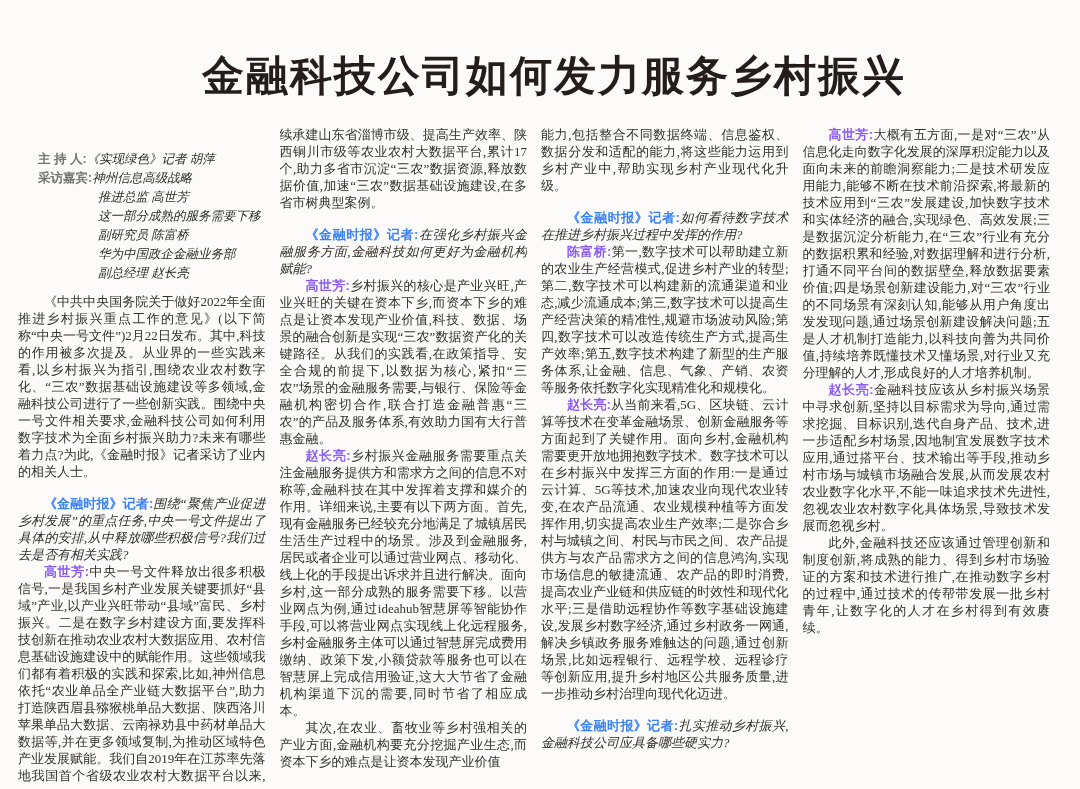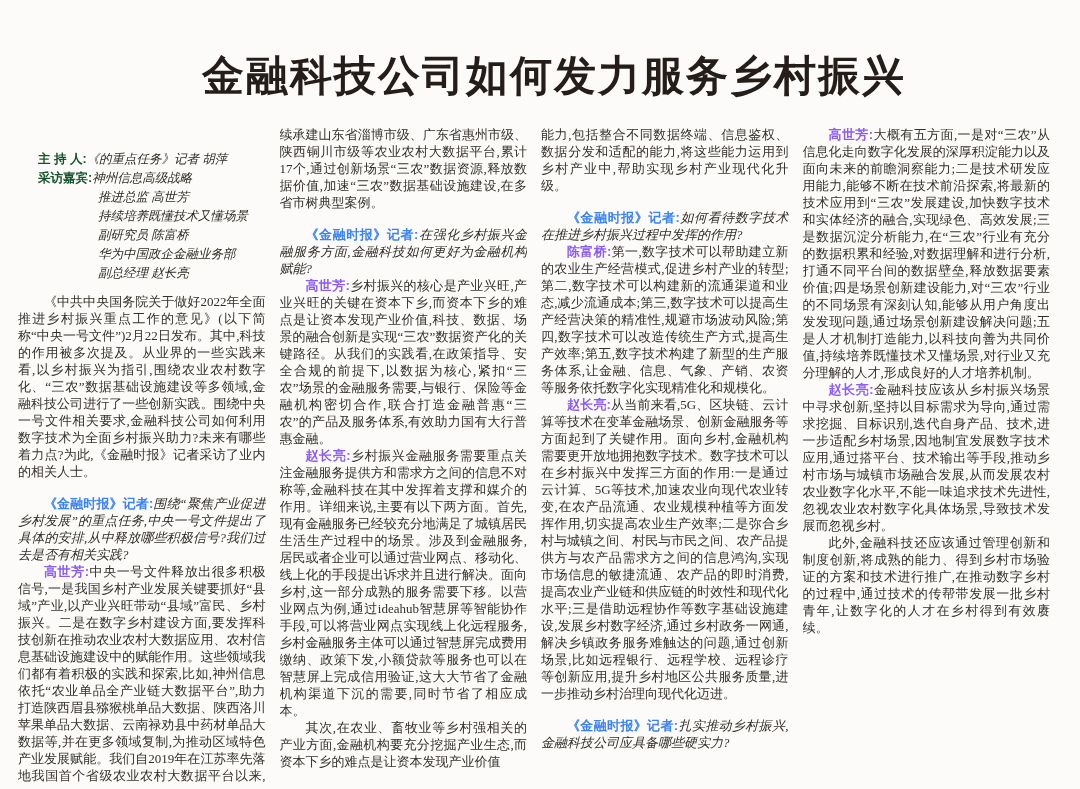--- a/index.html
+++ b/index.html
@@ -40,53 +40,53 @@
     font-family:"Liberation Sans",sans-serif;color:#8b5cf6;
   }
   .byline{
     margin:24px 0 10px 0;
     font-size:12.5px;line-height:19px;color:#2e2a25;
   }
   .byline .row{padding-left:20px;}
   .byline .row.cont-row{padding-left:80px;}
   .blabel{
     font-weight:bold;font-style:normal;
-    font-family:"Liberation Sans",sans-serif;color:#14532d;
+    font-family:"Liberation Sans",sans-serif;color:#737373;
   }
   .bval{font-style:italic;}
 </style>
 </head>
 <body>
 
 <div class="page">
   <h1 class="headline">金融科技公司如何发力服务乡村振兴</h1>
 
   <div class="columns">
 
     <div class="col">
       <div class="byline">
         <div class="row">
-          <span class="blabel">主 持 人:</span><span class="bval">《的重点任务》记者 胡萍</span>
+          <span class="blabel">主 持 人:</span><span class="bval">《实现绿色》记者 胡萍</span>
         </div>
         <div class="row">
           <span class="blabel">采访嘉宾:</span><span class="bval">神州信息高级战略</span>
         </div>
         <div class="row cont-row"><span class="bval">推进总监 高世芳</span></div>
-        <div class="row cont-row"><span class="bval">持续培养既懂技术又懂场景</span></div>
+        <div class="row cont-row"><span class="bval">这一部分成熟的服务需要下移</span></div>
         <div class="row cont-row"><span class="bval">副研究员 陈富桥</span></div>
         <div class="row cont-row"><span class="bval">华为中国政企金融业务部</span></div>
         <div class="row cont-row"><span class="bval">副总经理 赵长亮</span></div>
       </div>
     <p class="blk intro">《中共中央国务院关于做好2022年全面推进乡村振兴重点工作的意见》(以下简称“中央一号文件”)2月22日发布。其中,科技的作用被多次提及。从业界的一些实践来看,以乡村振兴为指引,围绕农业农村数字化、“三农”数据基础设施建设等多领域,金融科技公司进行了一些创新实践。围绕中央一号文件相关要求,金融科技公司如何利用数字技术为全面乡村振兴助力?未来有哪些着力点?为此,《金融时报》记者采访了业内的相关人士。</p>
         <p class="blk question"><span class="qprefix">《金融时报》记者:</span>围绕“聚焦产业促进乡村发展”的重点任务,中央一号文件提出了具体的安排,从中释放哪些积极信号?我们过去是否有相关实践?</p>
         <p class="blk answer"><span class="speaker">高世芳:</span>中央一号文件释放出很多积极信号,一是我国乡村产业发展关键要抓好“县域”产业,以产业兴旺带动“县域”富民、乡村振兴。二是在数字乡村建设方面,要发挥科技创新在推动农业农村大数据应用、农村信息基础设施建设中的赋能作用。这些领域我们都有着积极的实践和探索,比如,神州信息依托“农业单品全产业链大数据平台”,助力打造陕西眉县猕猴桃单品大数据、陕西洛川苹果单品大数据、云南禄劝县中药材单品大数据等,并在更多领域复制,为推动区域特色产业发展赋能。我们自2019年在江苏率先落地我国首个省级农业农村大数据平台以来,又连</p>
       </div>
 
     <div class="col">
-        <p class="blk cont">续承建山东省淄博市级、广东省惠州市级、陕西铜川市级等农业农村大数据平台,累计17个,通过创新场景“三农”数据资源,释放数据价值,加速“三农”数据基础设施建设,在多省市树典型案例。</p>
+        <p class="blk cont">续承建山东省淄博市级、提高生产效率、陕西铜川市级等农业农村大数据平台,累计17个,助力多省市沉淀“三农”数据资源,释放数据价值,加速“三农”数据基础设施建设,在多省市树典型案例。</p>
         <p class="blk question"><span class="qprefix">《金融时报》记者:</span>在强化乡村振兴金融服务方面,金融科技如何更好为金融机构赋能?</p>
         <p class="blk answer"><span class="speaker">高世芳:</span>乡村振兴的核心是产业兴旺,产业兴旺的关键在资本下乡,而资本下乡的难点是让资本发现产业价值,科技、数据、场景的融合创新是实现“三农”数据资产化的关键路径。从我们的实践看,在政策指导、安全合规的前提下,以数据为核心,紧扣“三农”场景的金融服务需要,与银行、保险等金融机构密切合作,联合打造金融普惠“三农”的产品及服务体系,有效助力国有大行普惠金融。</p>
         <p class="blk answer"><span class="speaker">赵长亮:</span>乡村振兴金融服务需要重点关注金融服务提供方和需求方之间的信息不对称等,金融科技在其中发挥着支撑和媒介的作用。详细来说,主要有以下两方面。首先,现有金融服务已经较充分地满足了城镇居民生活生产过程中的场景。涉及到金融服务,居民或者企业可以通过营业网点、移动化、线上化的手段提出诉求并且进行解决。面向乡村,这一部分成熟的服务需要下移。以营业网点为例,通过ideahub智慧屏等智能协作手段,可以将营业网点实现线上化远程服务,乡村金融服务主体可以通过智慧屏完成费用缴纳、政策下发,小额贷款等服务也可以在智慧屏上完成信用验证,这大大节省了金融机构渠道下沉的需要,同时节省了相应成本。</p>
         <p class="blk para">其次,在农业、畜牧业等乡村强相关的产业方面,金融机构要充分挖掘产业生态,而资本下乡的难点是让资本发现产业价值</p>
       </div>
     <div class="col">
         <p class="blk cont">能力,包括整合不同数据终端、信息鉴权、数据分发和适配的能力,将这些能力运用到乡村产业中,帮助实现乡村产业现代化升级。</p>
         <p class="blk question"><span class="qprefix">《金融时报》记者:</span>如何看待数字技术在推进乡村振兴过程中发挥的作用?</p>
         <p class="blk answer"><span class="speaker">陈富桥:</span>第一,数字技术可以帮助建立新的农业生产经营模式,促进乡村产业的转型;第二,数字技术可以构建新的流通渠道和业态,减少流通成本;第三,数字技术可以提高生产经营决策的精准性,规避市场波动风险;第四,数字技术可以改造传统生产方式,提高生产效率;第五,数字技术构建了新型的生产服务体系,让金融、信息、气象、产销、农资等服务依托数字化实现精准化和规模化。</p>
         <p class="blk answer"><span class="speaker">赵长亮:</span>从当前来看,5G、区块链、云计算等技术在变革金融场景、创新金融服务等方面起到了关键作用。面向乡村,金融机构需要更开放地拥抱数字技术。数字技术可以在乡村振兴中发挥三方面的作用:一是通过云计算、5G等技术,加速农业向现代农业转变,在农产品流通、农业规模种植等方面发挥作用,切实提高农业生产效率;二是弥合乡村与城镇之间、村民与市民之间、农产品提供方与农产品需求方之间的信息鸿沟,实现市场信息的敏捷流通、农产品的即时消费,提高农业产业链和供应链的时效性和现代化水平;三是借助远程协作等数字基础设施建设,发展乡村数字经济,通过乡村政务一网通,解决乡镇政务服务难触达的问题,通过创新场景,比如远程银行、远程学校、远程诊疗等创新应用,提升乡村地区公共服务质量,进一步推动乡村治理向现代化迈进。</p>

